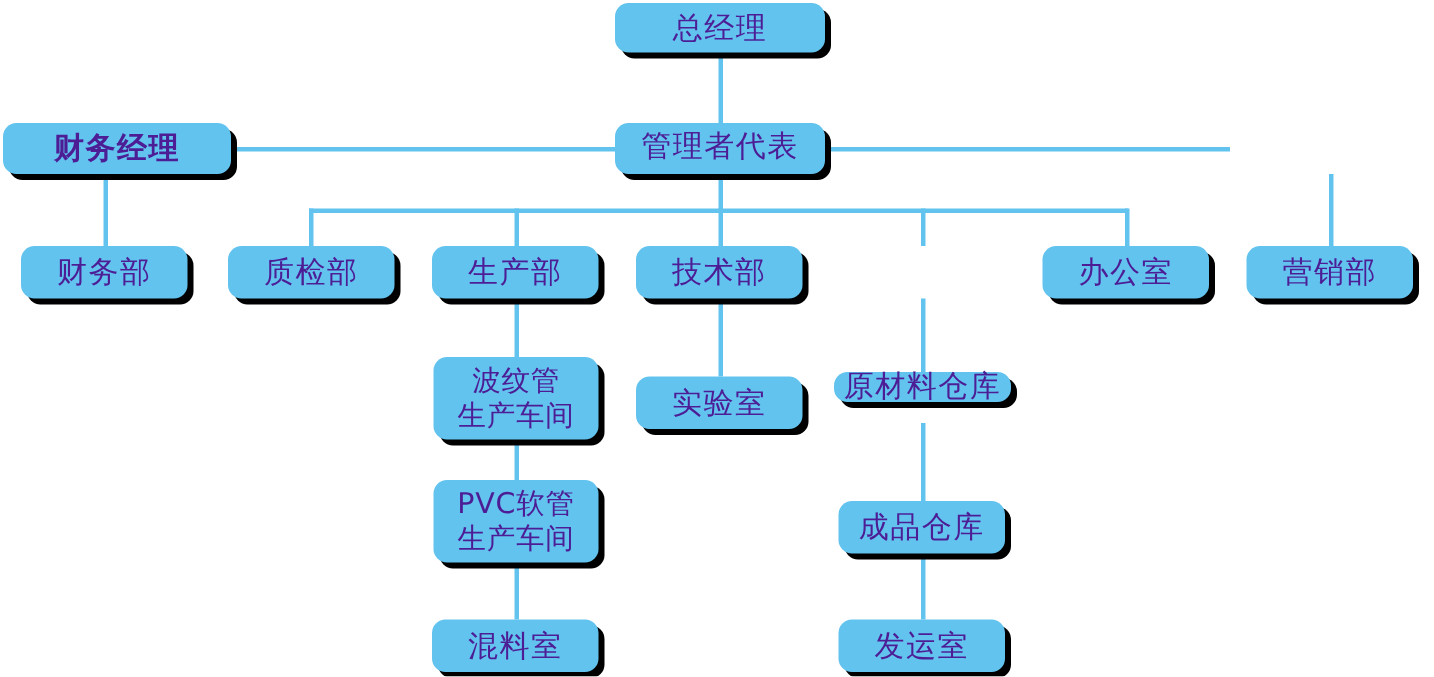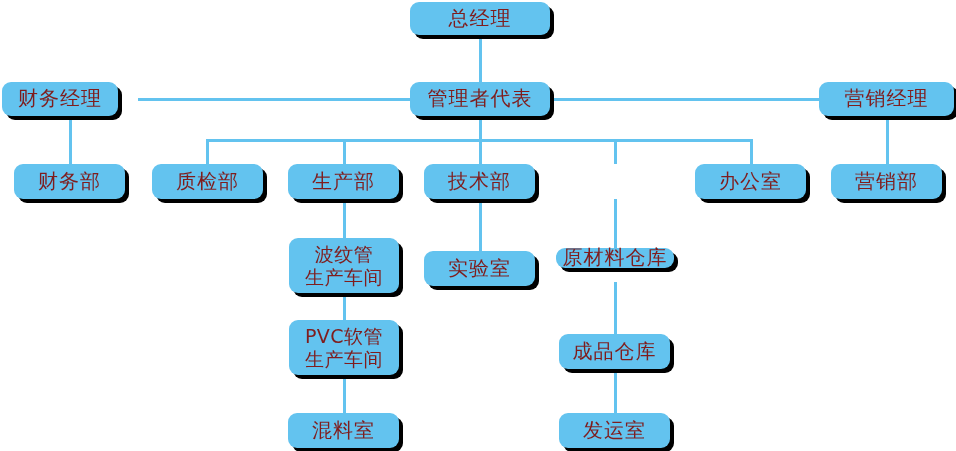--- a/index.html
+++ b/index.html
@@ -23,21 +23,21 @@
   .line-v { width: 3px; }
   .line-h { height: 3px; }
 
   
   .node {
     position: absolute;
     box-sizing: border-box;
     background: #63c3ef;
     border-radius: 9px;
     box-shadow: 4px 4px 0 0 #000000;
-    color: #7f1d1d;
+    color: #4c1d95;
     display: flex;
     align-items: center;
     justify-content: center;
     text-align: center;
     line-height: 1.18;
     letter-spacing: 1px;
     font-size: 20px;
     font-weight: 400;
     white-space: pre-line;
     user-select: none;
@@ -73,25 +73,24 @@
   <div class="line line-v" style="left:343px; top:375px; height:38px;"></div>
 
   <div class="line line-v" style="left:479px; top:199px; height:52px;"></div>
 
   <div class="line line-v" style="left:614px; top:199px; height:49px;"></div>
   <div class="line line-v" style="left:614px; top:282px; height:52px;"></div>
   <div class="line line-v" style="left:614px; top:368px; height:45px;"></div>
 
   <div class="node" style="left:410px; top:2px; width:140px; height:33px;">总经理</div>
 
-  <div class="node" style="left:2px; top:82px; width:116px; height:34px;">财务经理</div>
+  <div class="node" style="left:2px; top:82px; width:152px; height:34px;font-weight:bold;">财务经理</div>
 
   <div class="node" style="left:410px; top:82px; width:140px; height:34px;font-family:Liberation Serif, serif;">管理者代表</div>
 
-  <div class="node" style="left:819px; top:82px; width:135px; height:34px;">营销经理</div>
 
   <div class="node" style="left:14px; top:164px; width:111px; height:35px;">财务部</div>
 
   <div class="node" style="left:152px; top:164px; width:111px; height:35px;">质检部</div>
 
   <div class="node" style="left:288px; top:164px; width:111px; height:35px;">生产部</div>
 
   <div class="node" style="left:424px; top:164px; width:111px; height:35px;">技术部</div>
 
 

